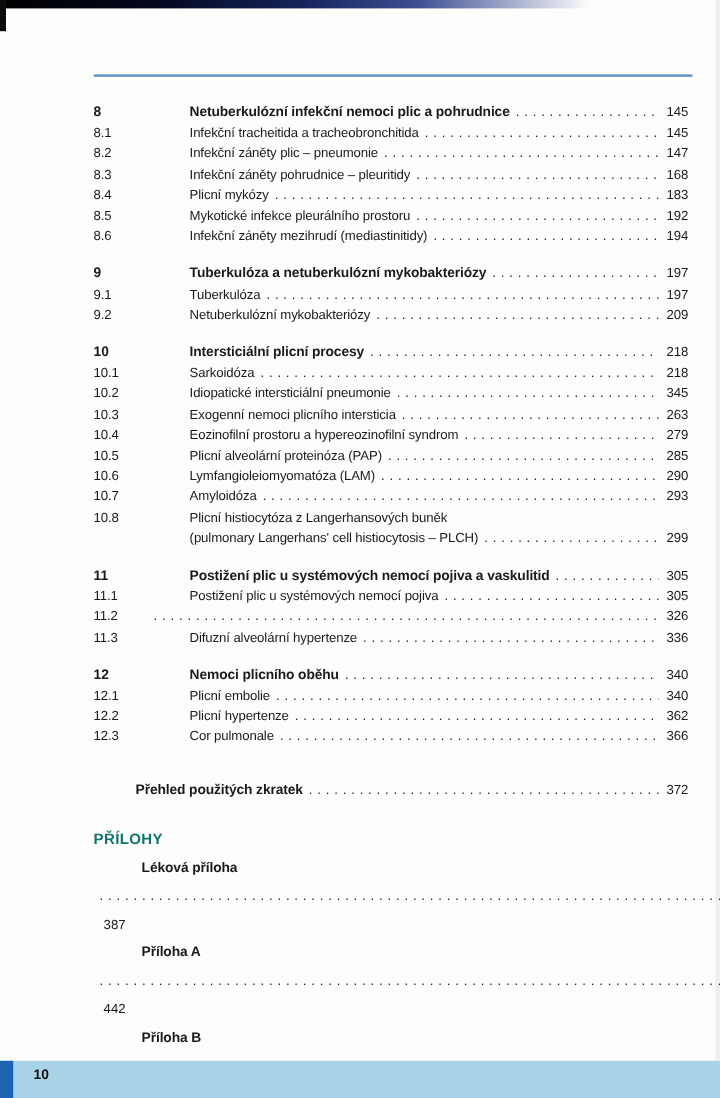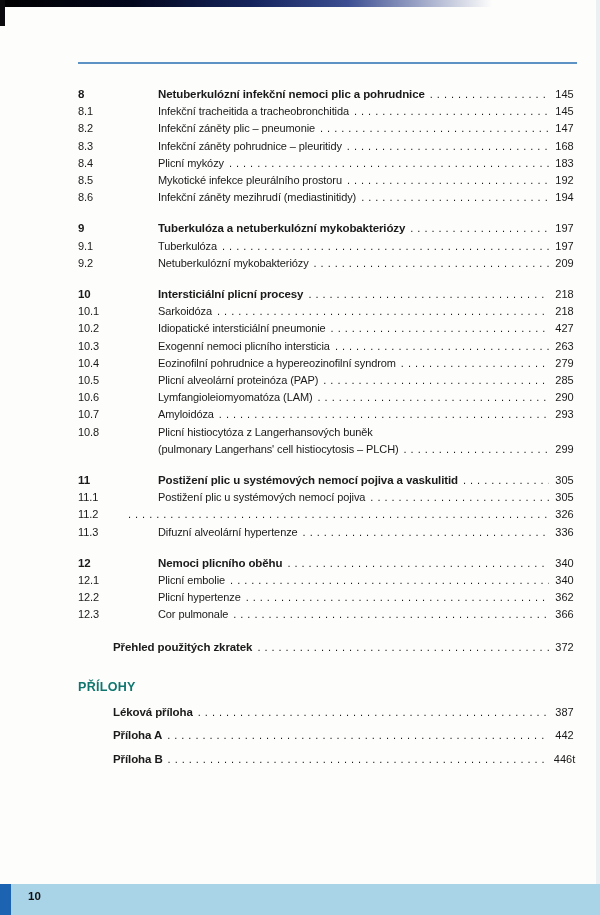--- a/index.html
+++ b/index.html
@@ -29,29 +29,29 @@
   .row .leader::after {
     content:"..........................................................................................................................................";
     letter-spacing:4px; font-size:11px;
   }
   .row .pg { flex:none; min-width:25px; text-align:center; font-weight:400; font-size:11px; letter-spacing:0; }
 
   .row.chapter { font-weight:700; font-size:11.5px; margin-top:14px; }
   .chapters .row.chapter:first-child { margin-top:0; }
 
   .row.standalone { font-weight:700; font-size:11.5px; }
-  .abbrev-row { margin-top:15px; }
+  .abbrev-row { margin-top:27px; }
 
   .attachments { margin-top:21px; }
   .attachments-heading {
     color:#0f766e; font-weight:700; font-size:12.5px;
     line-height:20px; letter-spacing:0.3px; margin-bottom:4px;
   }
   .attachments .row.standalone,
-  .backmatter  .row.standalone { line-height:23.5px; }
+  .backmatter  .row.standalone { line-height:23.5px;flex-direction:column; }
   .backmatter { margin-top:12px; }
 
   .footer-bar { position:absolute; left:0; top:884px; width:100%; height:31px; background:#a9d4e8; }
   .footer-square { position:absolute; left:0; top:0; width:11px; height:31px; background:#1c63b1; }
   .footer-page { position:absolute; left:28px; top:6px; font-weight:700; font-size:11.5px; color:#101010; }
 </style>
 </head>
 <body>
 
 <div class="page">
@@ -134,31 +134,31 @@
         <div class="row sub">
           <span class="num">10.1</span>
           <span class="title">Sarkoidóza</span>
           <span class="leader"></span>
           <span class="pg">218</span>
         </div>
         <div class="row sub">
           <span class="num">10.2</span>
           <span class="title">Idiopatické intersticiální pneumonie</span>
           <span class="leader"></span>
-          <span class="pg">427</span>
+          <span class="pg">345</span>
         </div>
         <div class="row sub">
           <span class="num">10.3</span>
           <span class="title">Exogenní nemoci plicního intersticia</span>
           <span class="leader"></span>
           <span class="pg">263</span>
         </div>
         <div class="row sub">
           <span class="num">10.4</span>
-          <span class="title">Eozinofilní pohrudnice a hypereozinofilní syndrom</span>
+          <span class="title">Eozinofilní prostoru a hypereozinofilní syndrom</span>
           <span class="leader"></span>
           <span class="pg">279</span>
         </div>
         <div class="row sub">
           <span class="num">10.5</span>
           <span class="title">Plicní alveolární proteinóza (PAP)</span>
           <span class="leader"></span>
           <span class="pg">285</span>
         </div>
         <div class="row sub">

